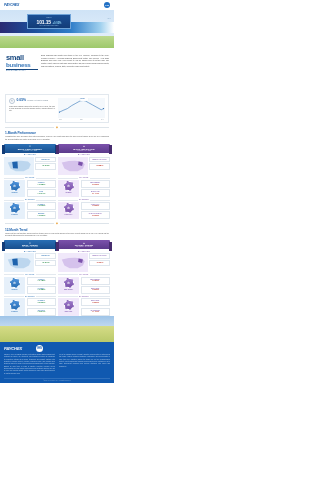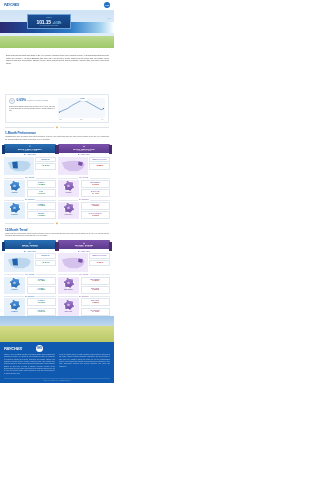--- a/index.html
+++ b/index.html
@@ -240,20 +240,26 @@
       <span class="idx-cap">INDEX</span>
       <span class="idx-row">
         <span class="idx-val">101.15</span>
         <span class="idx-chg">+0.05%</span>
       </span>
       <span class="idx-sub">SMALL BUSINESS JOBS INDEX</span>
     </div>
     <span class="idx-mo">MAY</span>
 
     <div class="hdr-body">
+      <div class="sb-logo">
+        <div class="sb-small">small</div>
+        <div class="sb-biz">business</div>
+        <div class="sb-rule"></div>
+        <div class="sb-tag">EMPLOYMENT WATCH</div>
+      </div>
       <div class="hdr-copy">Small business jobs growth held steady in the U.S. economy, according to the newly released Paychex | IHS Small Business Employment Watch. The Paychex | IHS Small Business Jobs Index rose 0.05 percent to 101.15, holding near its all-time high. The monthly report, based on data from approximately 350,000 Paychex small business clients, analyzes national, regional, state, and metro employment activity.</div>
     </div>
   </div>
 
   <div class="nat">
     <div class="nat-left">
       <div class="nat-head">
         <span class="nat-icon">⏱</span>
         <span>
           <span class="nat-pct">0.05%</span>

